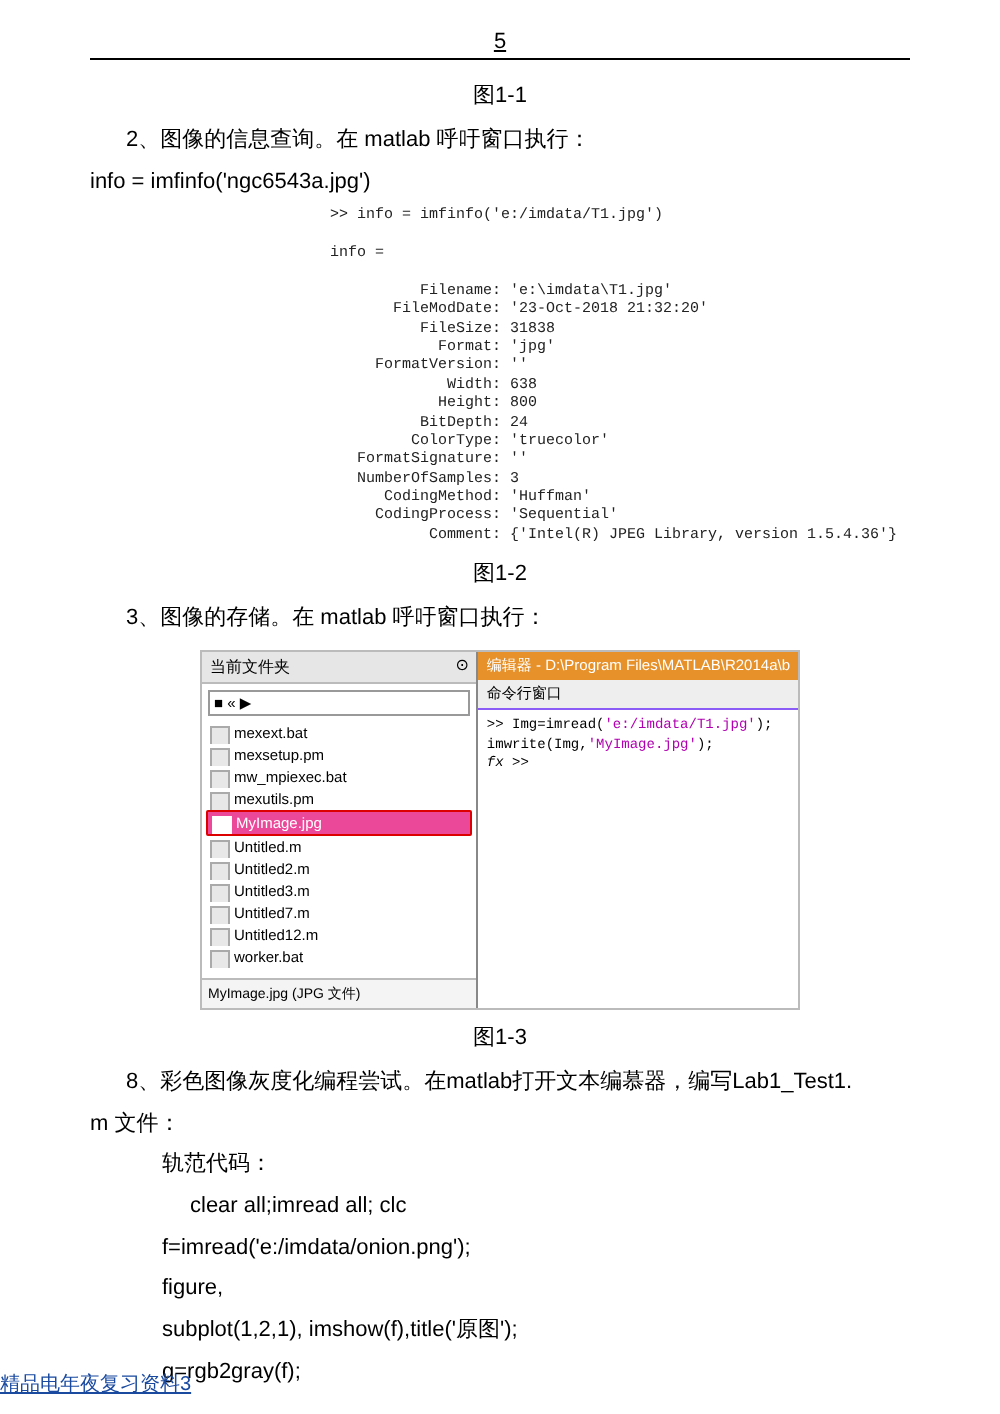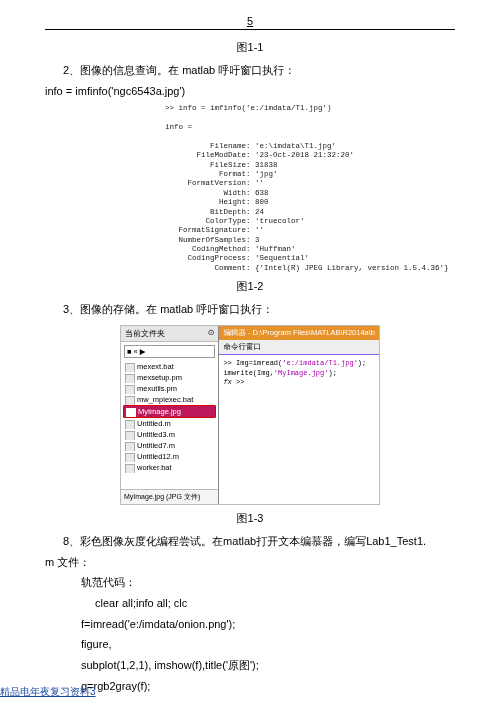--- a/index.html
+++ b/index.html
@@ -22,21 +22,21 @@
   .indent3 { padding-left: 50px; }
   .mono-block {
     font-family: "Courier New", monospace;
     font-size: 7.5px;
     line-height: 1.25;
     white-space: pre;
     margin: 4px 0 2px 120px;
     color: #222;
   }
   .screenshot-box {
-    width: 260px; height: 180px;
+    width: 300px; height: 180px;
     margin: 6px auto 0 auto;
     border: 1px solid #bbb;
     display: flex;
     font-size: 8px;
     overflow: hidden;
     background: #f5f5f5;
   }
   .sc-left {
     width: 140px; background: #fff;
     border-right: 1px solid #888;
@@ -46,21 +46,21 @@
     background: #e6e6e6; padding: 2px 4px; font-size: 8px;
     border-bottom: 1px solid #bbb; display:flex; justify-content:space-between;
   }
   .sc-drop { background:#fff; border:1px solid #999; margin:3px; padding:1px 2px; font-size:7.5px;}
   .sc-list { flex:1; overflow:hidden; padding: 0 2px; }
   .sc-item { padding: 1px 2px 1px 14px; font-size: 7.5px; position: relative; white-space:nowrap; overflow:hidden; }
   .sc-item::before {
     content:""; position:absolute; left:2px; top:2px; width:8px; height:8px;
     background:#e8e8e8; border:1px solid #aaa;
   }
-  .sc-item.sel { background:#be185d; color:#fff; border:1.5px solid #d00; border-radius:1px;}
+  .sc-item.sel { background:#ec4899; color:#fff; border:1.5px solid #d00; border-radius:1px;}
   .sc-item.sel::before{ background:#fff; border-color:#fff;}
   .sc-footer { border-top:1px solid #bbb; padding:2px 3px; font-size:7px; background:#f4f4f4;}
   .sc-right { flex:1; display:flex; flex-direction:column; }
   .sc-tab { background:#e6912a; color:#fff; padding:2px 4px; font-size:7.5px; white-space:nowrap; overflow:hidden;}
   .sc-sub { background:#eee; padding:2px 4px; font-size:7.5px; border-bottom:1px solid #8b5cf6;}
   .sc-code { padding:4px; font-family:"Courier New",monospace; font-size:7px; line-height:1.4; background:#fff; flex:1;}
   .sc-code .str{ color:#b000b0;}
   .footer {
     position: absolute; bottom: 8px; left: 0; width: 100%;
     text-align: left; font-size: 10px; text-decoration: underline; color: #1a4aa0;
@@ -103,24 +103,25 @@
 <div class="screenshot-box">
   <div class="sc-left">
     <div class="sc-header">
       <span>当前文件夹</span>
       <span>⊙</span>
     </div>
     <div class="sc-drop">■ « ▶</div>
     <div class="sc-list">
       <div class="sc-item">mexext.bat</div>
       <div class="sc-item">mexsetup.pm</div>
+      <div class="sc-item">mw_mpiexec.bat</div>
       <div class="sc-item">mexutils.pm</div>
-      <div class="sc-item">mw_mpiexec.bat</div>
       <div class="sc-item sel">MyImage.jpg</div>
       <div class="sc-item">Untitled.m</div>
+      <div class="sc-item">Untitled2.m</div>
       <div class="sc-item">Untitled3.m</div>
       <div class="sc-item">Untitled7.m</div>
       <div class="sc-item">Untitled12.m</div>
       <div class="sc-item">worker.bat</div>
     </div>
     <div class="sc-footer">MyImage.jpg (JPG 文件)</div>
   </div>
   <div class="sc-right">
     <div class="sc-tab">编辑器 - D:\Program Files\MATLAB\R2014a\b</div>
     <div class="sc-sub">命令行窗口</div>
@@ -130,19 +131,19 @@
       <div style="font-style:italic;margin-top:0;">fx &gt;&gt;</div>
     </div>
   </div>
 </div>
 
 <div class="fig-caption">图1-3</div>
 
 <div class="body-line indent1">8、彩色图像灰度化编程尝试。在matlab打开文本编慕器，编写Lab1_Test1.</div>
 <div class="body-line">m 文件：</div>
 <div class="body-line indent2">轨范代码：</div>
-<div class="body-line indent3">clear all;info all; clc</div>
+<div class="body-line indent3">clear all;imread all; clc</div>
 <div class="body-line indent2">f=imread('e:/imdata/onion.png');</div>
 <div class="body-line indent2">figure,</div>
 <div class="body-line indent2">subplot(1,2,1), imshow(f),title('原图');</div>
 <div class="body-line indent2">g=rgb2gray(f);</div>
 
 <div class="footer">精品电年夜复习资料3</div>
 
 </body></html>

